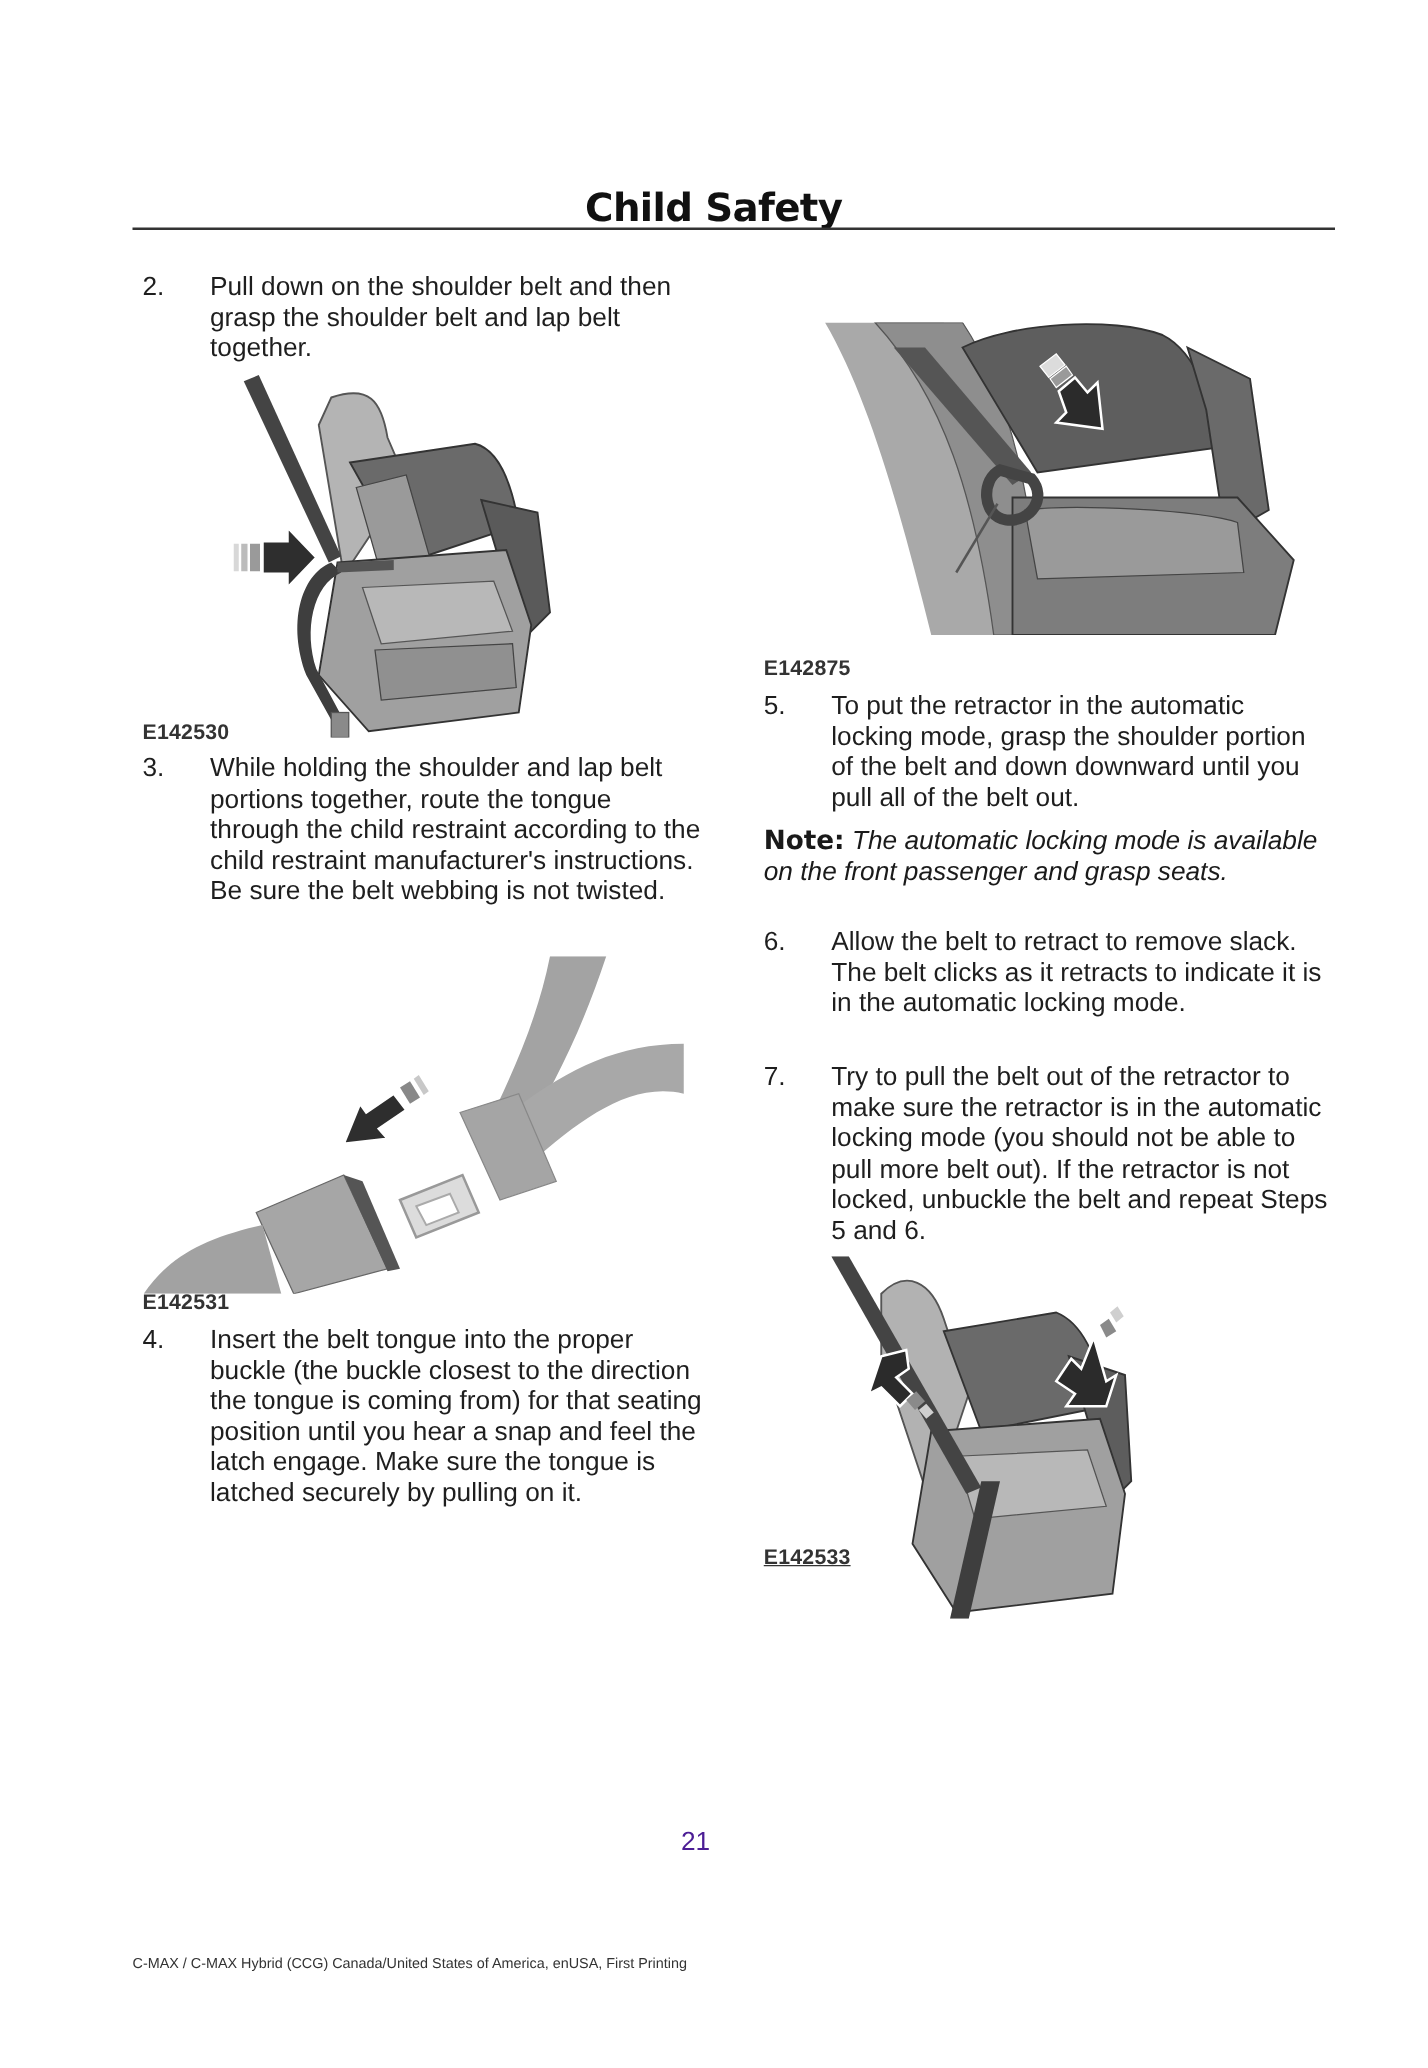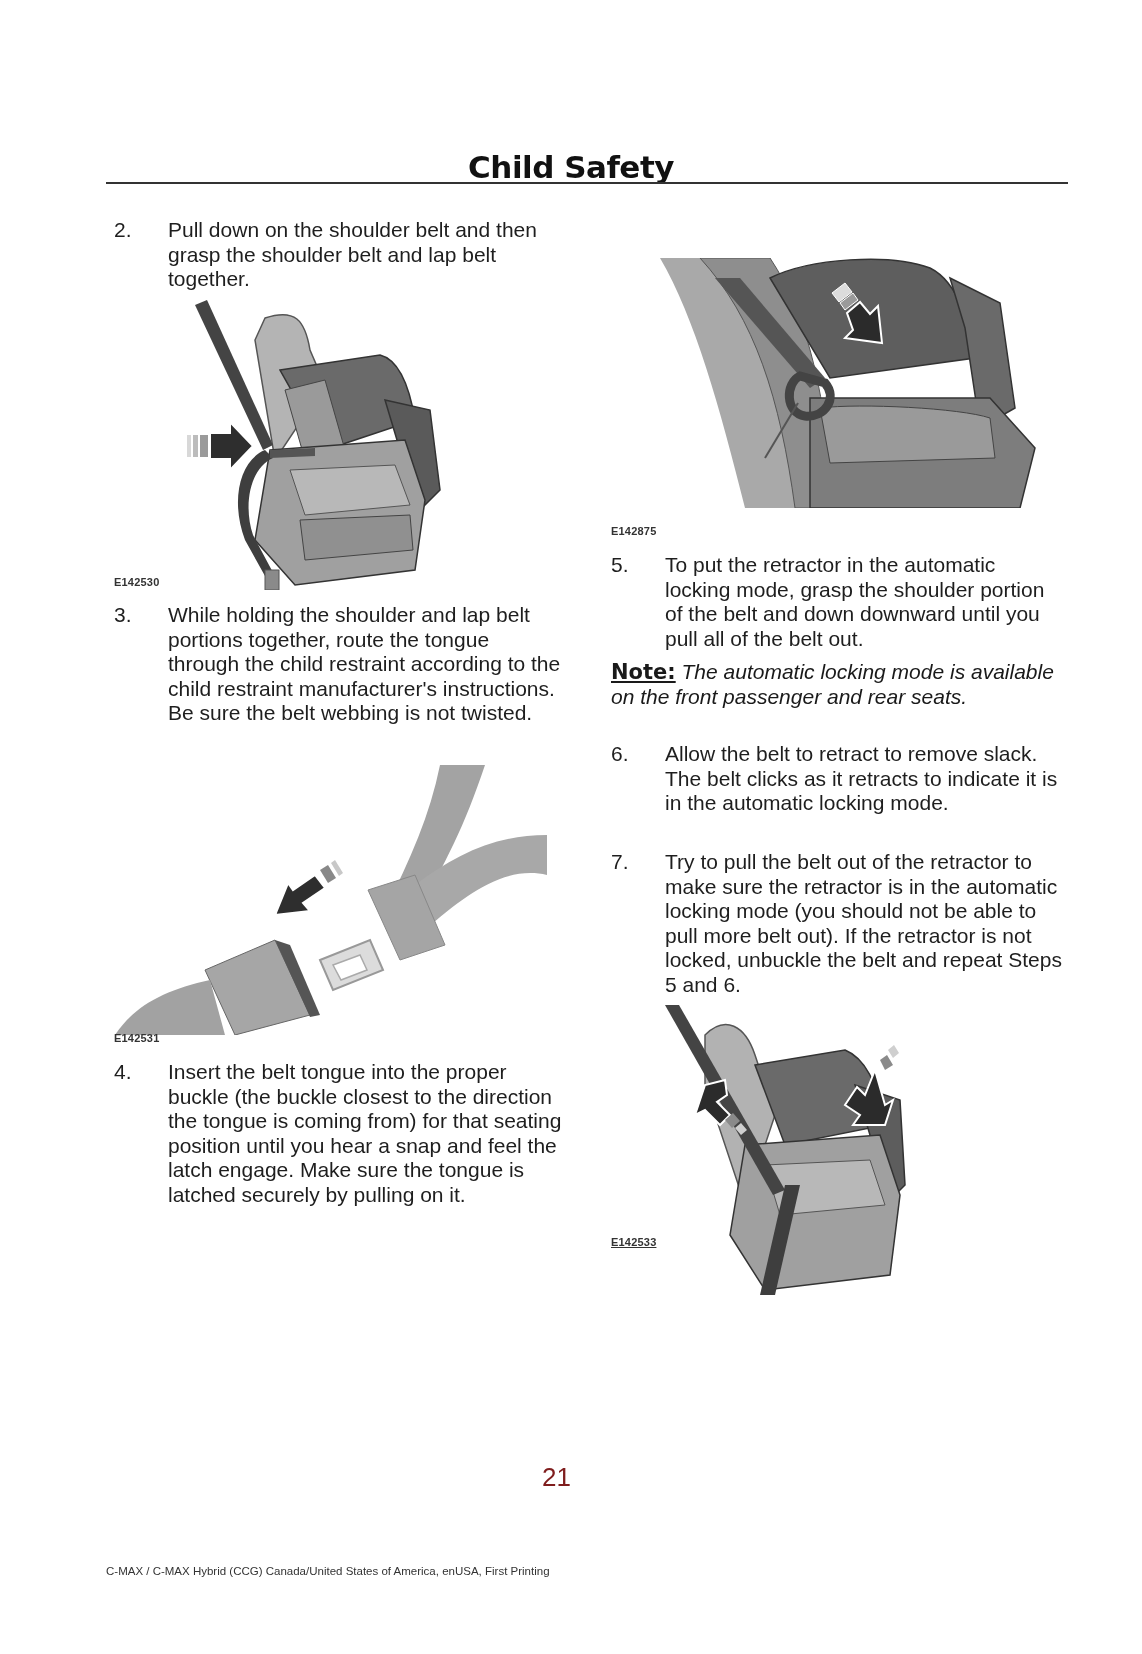--- a/index.html
+++ b/index.html
@@ -10,30 +10,30 @@
                 letter-spacing: -0.5px; color: #111; }
   .title-rule { position: absolute; top: 182px; left: 106px; width: 962px; height: 2px; background: #333; }
 
   .step { position: absolute; font-size: 21px; line-height: 24.5px; color: #1e1e1e; }
   .step .num { position: absolute; left: 0; top: 0; }
   .step .txt { display: block; margin-left: 54px; }
   .col-left { left: 114px; width: 452px; }
   .col-right { left: 611px; width: 452px; }
 
   .note { position: absolute; left: 611px; width: 452px; font-size: 21px; line-height: 24.5px; }
-  .note b { font-family: "DejaVu Sans", sans-serif; font-weight: bold; font-style: normal; text-decoration: underline; }
+  .note b { font-family: "DejaVu Sans", sans-serif; font-weight: bold; font-style: normal; }
   .note i { font-style: italic; }
 
   .figure { position: absolute; }
   .figure svg { display: block; }
-  .fig-code { position: absolute; font-size: 11px; font-weight: bold; color: #333;
+  .fig-code { position: absolute; font-size: 17px; font-weight: bold; color: #333;
               font-family: "Liberation Sans", sans-serif; letter-spacing: 0.2px; }
 
   .page-number { position: absolute; top: 1462px; left: 0; width: 1113px; text-align: center;
-                 font-size: 26px; color: #7f1d1d; }
+                 font-size: 21px; color: #4c1d95; }
   .footer { position: absolute; top: 1565px; left: 106px; font-size: 11.5px; color: #333; }
 </style>
 </head>
 <body>
 
 <h1 class="page-title">Child Safety</h1>
 <div class="title-rule"></div>
 
 <div class="step col-left" style="top:218px;">
   <span class="num">2.</span>
@@ -111,21 +111,21 @@
   </svg>
 </div>
 <div class="fig-code" style="left:611px; top:525px;">E142875</div>
 
 <div class="step col-right" style="top:553px;">
   <span class="num">5.</span>
   <span class="txt">To put the retractor in the automatic locking mode, grasp the shoulder portion of the belt and down downward until you pull all of the belt out.</span>
 </div>
 
 <div class="note" style="top:660px;">
-  <b>Note:</b><i> The automatic locking mode is available on the front passenger and rear seats.</i>
+  <b>Note:</b><i> The automatic locking mode is available on the front passenger and grasp seats.</i>
 </div>
 
 <div class="step col-right" style="top:742px;">
   <span class="num">6.</span>
   <span class="txt">Allow the belt to retract to remove slack. The belt clicks as it retracts to indicate it is in the automatic locking mode.</span>
 </div>
 
 <div class="step col-right" style="top:850px;">
   <span class="num">7.</span>
   <span class="txt">Try to pull the belt out of the retractor to make sure the retractor is in the automatic locking mode (you should not be able to pull more belt out). If the retractor is not locked, unbuckle the belt and repeat Steps 5 and 6.</span>

